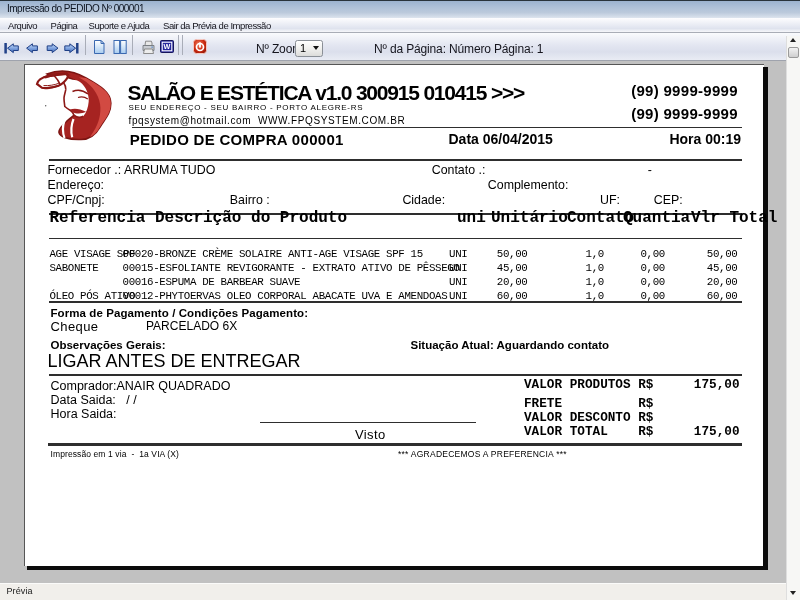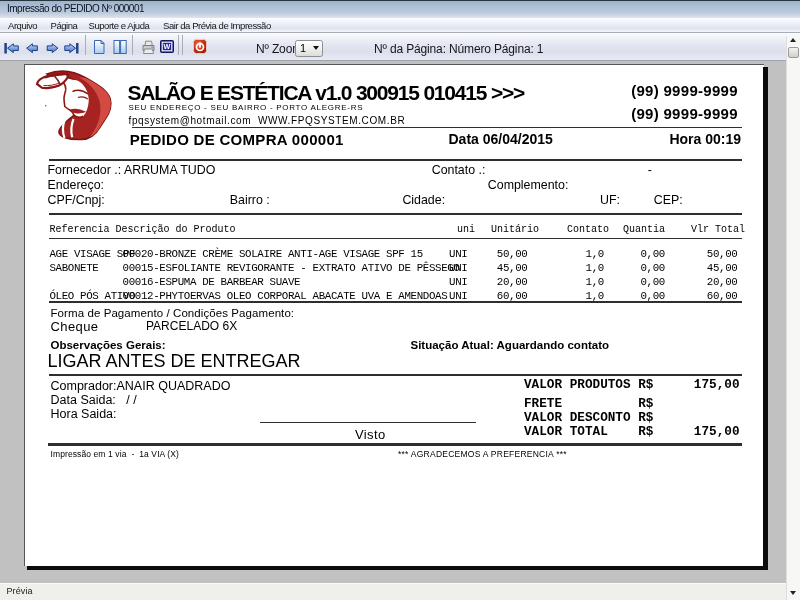--- a/index.html
+++ b/index.html
@@ -27,24 +27,24 @@
 .mono{font-family:"Liberation Mono",monospace}
 .hline{background:#2e2e2e}
 #salao{left:127.5px;top:81.5px;font-size:21px;font-weight:bold;letter-spacing:-1.2px}
 #addr{left:128.5px;top:104.3px;font-size:8px;letter-spacing:0.72px}
 #email{left:128.5px;top:116.2px;font-size:10px;letter-spacing:0.62px}
 #pedido{left:129.8px;top:132.2px;font-size:15px;font-weight:bold;letter-spacing:0.3px}
 #data{left:448.5px;top:131.8px;font-size:14px;font-weight:bold}
 #hora{right:59px;top:131.8px;font-size:14px;font-weight:bold}
 .f12{font-size:12.4px}
 .r1{top:164.4px}.r2{top:179px}.r3{top:193.9px}
-#hdr{top:225px;font-size:10px;font-weight:normal}
+#hdr{top:210px;font-size:16px;font-weight:bold}
 .row{font-size:10.8px;letter-spacing:-0.35px}
 .rw1{top:249.4px}.rw2{top:263.1px}.rw3{top:276.8px}.rw4{top:290.5px}
-#forma{left:50.5px;top:307.6px;font-size:11.5px;font-weight:normal;letter-spacing:0.08px}
+#forma{left:50.5px;top:307.6px;font-size:11.5px;font-weight:bold;letter-spacing:0.08px}
 #cheque{left:50.5px;top:320.4px;font-size:13px;letter-spacing:0.4px}
 #parc{left:146px;top:320.4px;font-size:12px}
 #obs{left:50.5px;top:339.5px;font-size:11.5px;font-weight:bold}
 #situ{left:410.5px;top:339.5px;font-size:11.5px;font-weight:bold}
 #ligar{left:47.5px;top:351.8px;font-size:18px}
 #compr{left:50.5px;top:380.2px;font-size:12.5px}
 #dsaida{left:50.5px;top:394px;font-size:12.5px}
 #hsaida{left:50.5px;top:407.5px;font-size:12.5px}
 #visto{left:355px;top:428.1px;font-size:13px;letter-spacing:0.4px}
 .vrow{font-size:12.7px;font-weight:bold}

